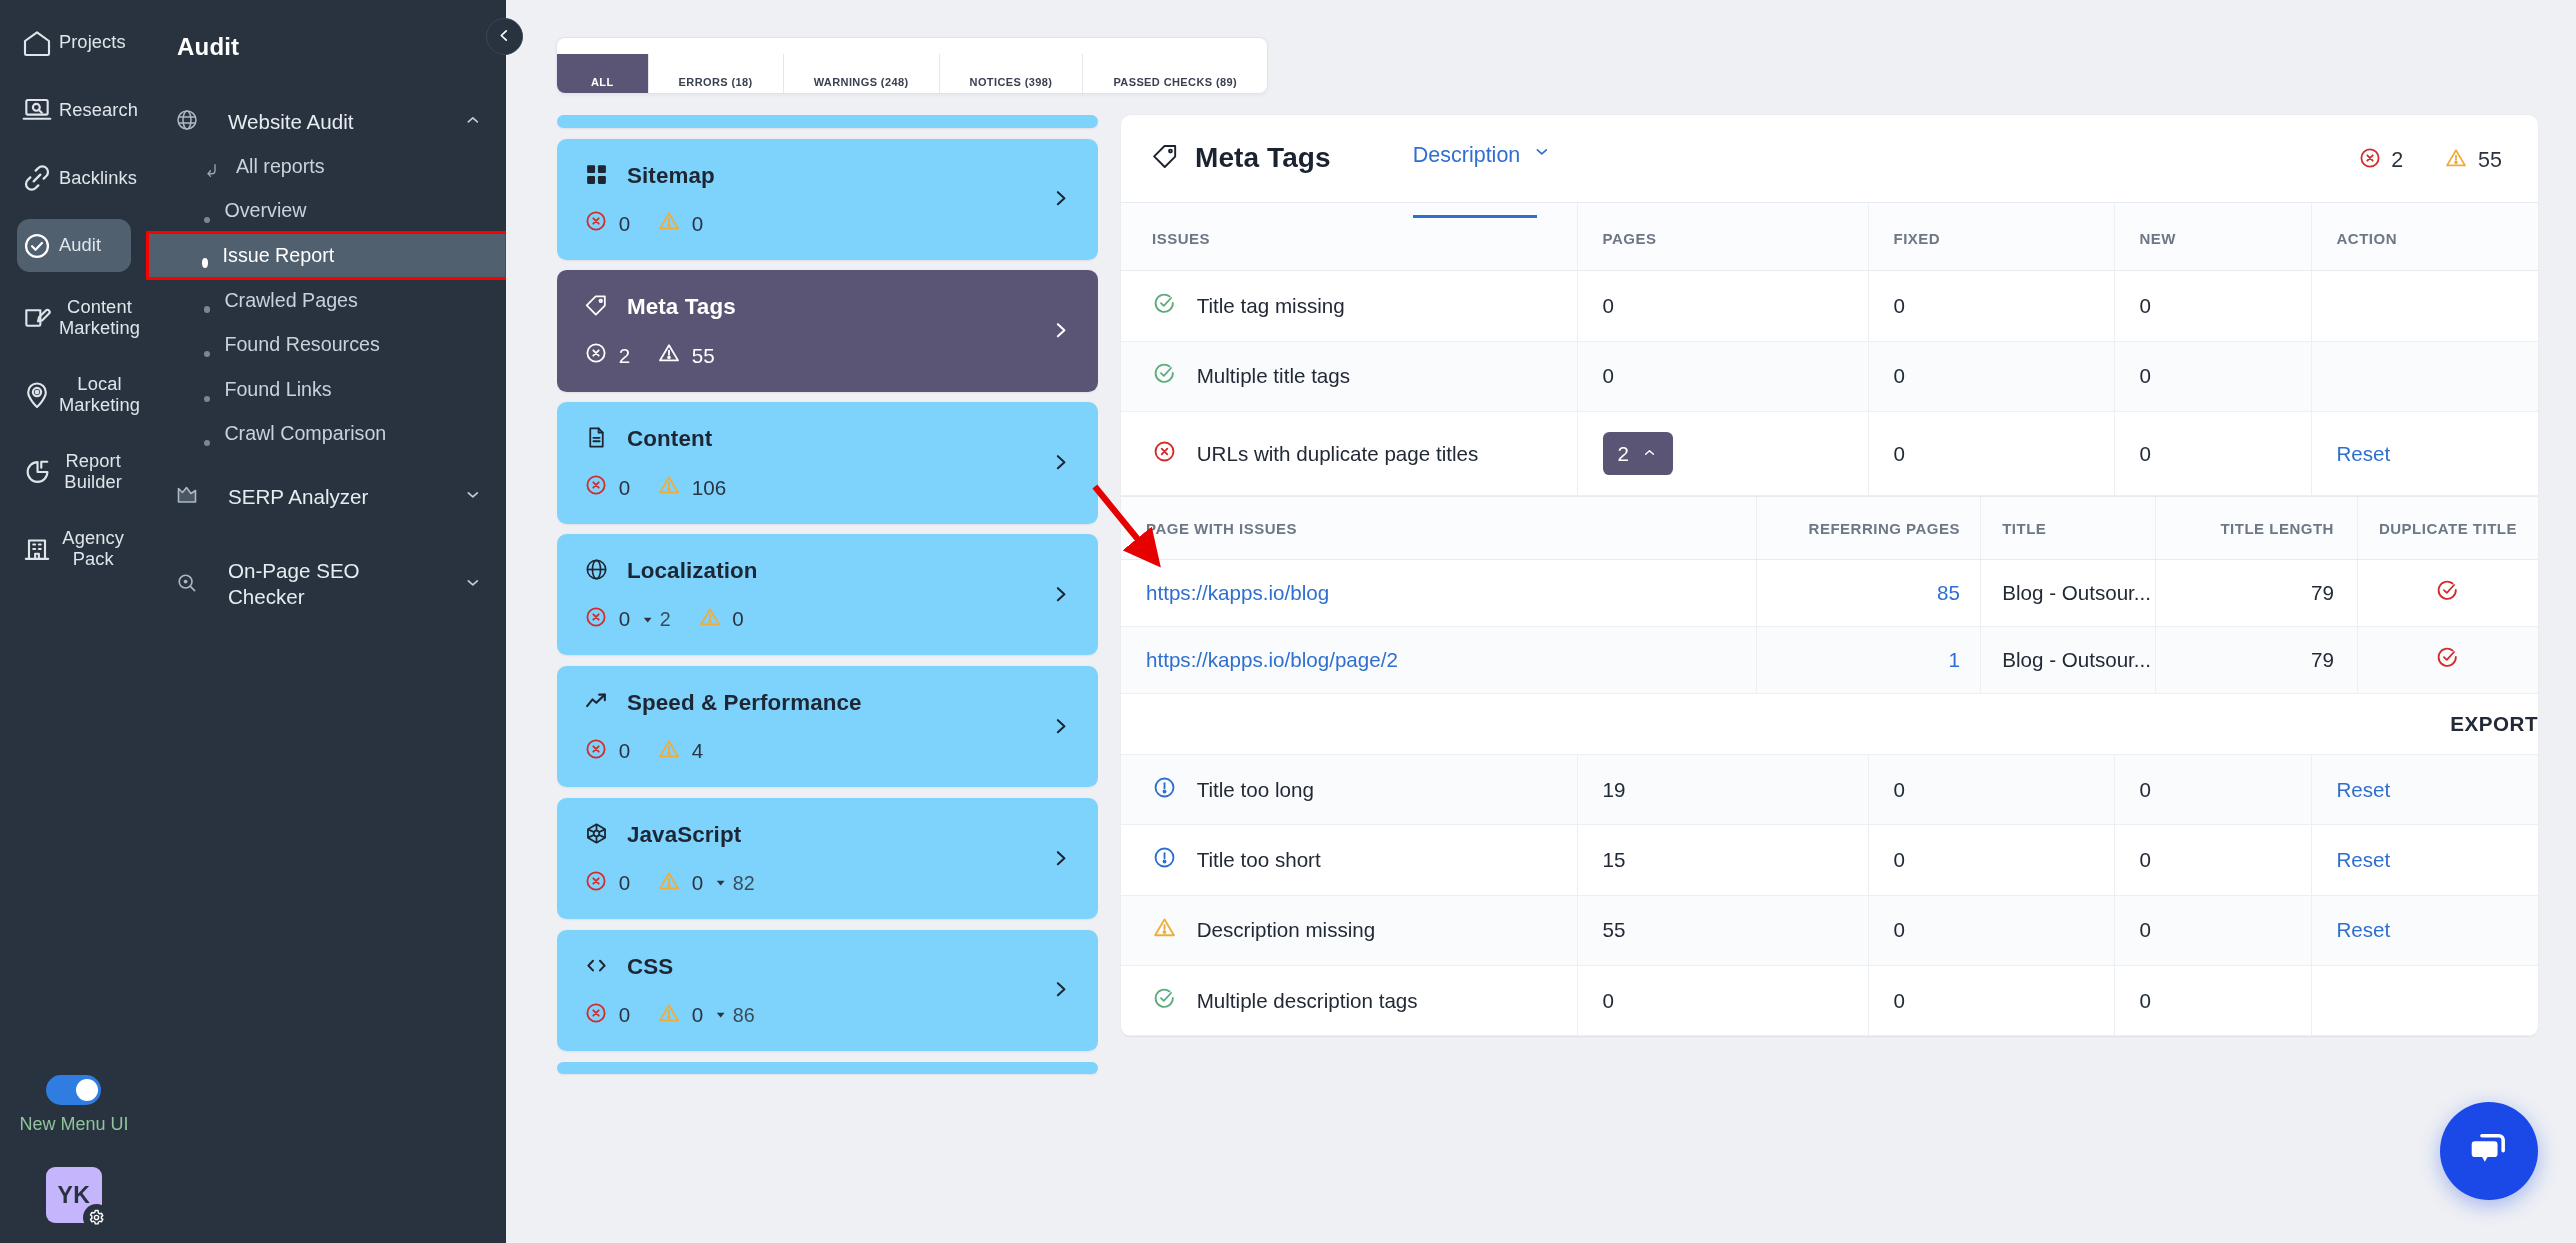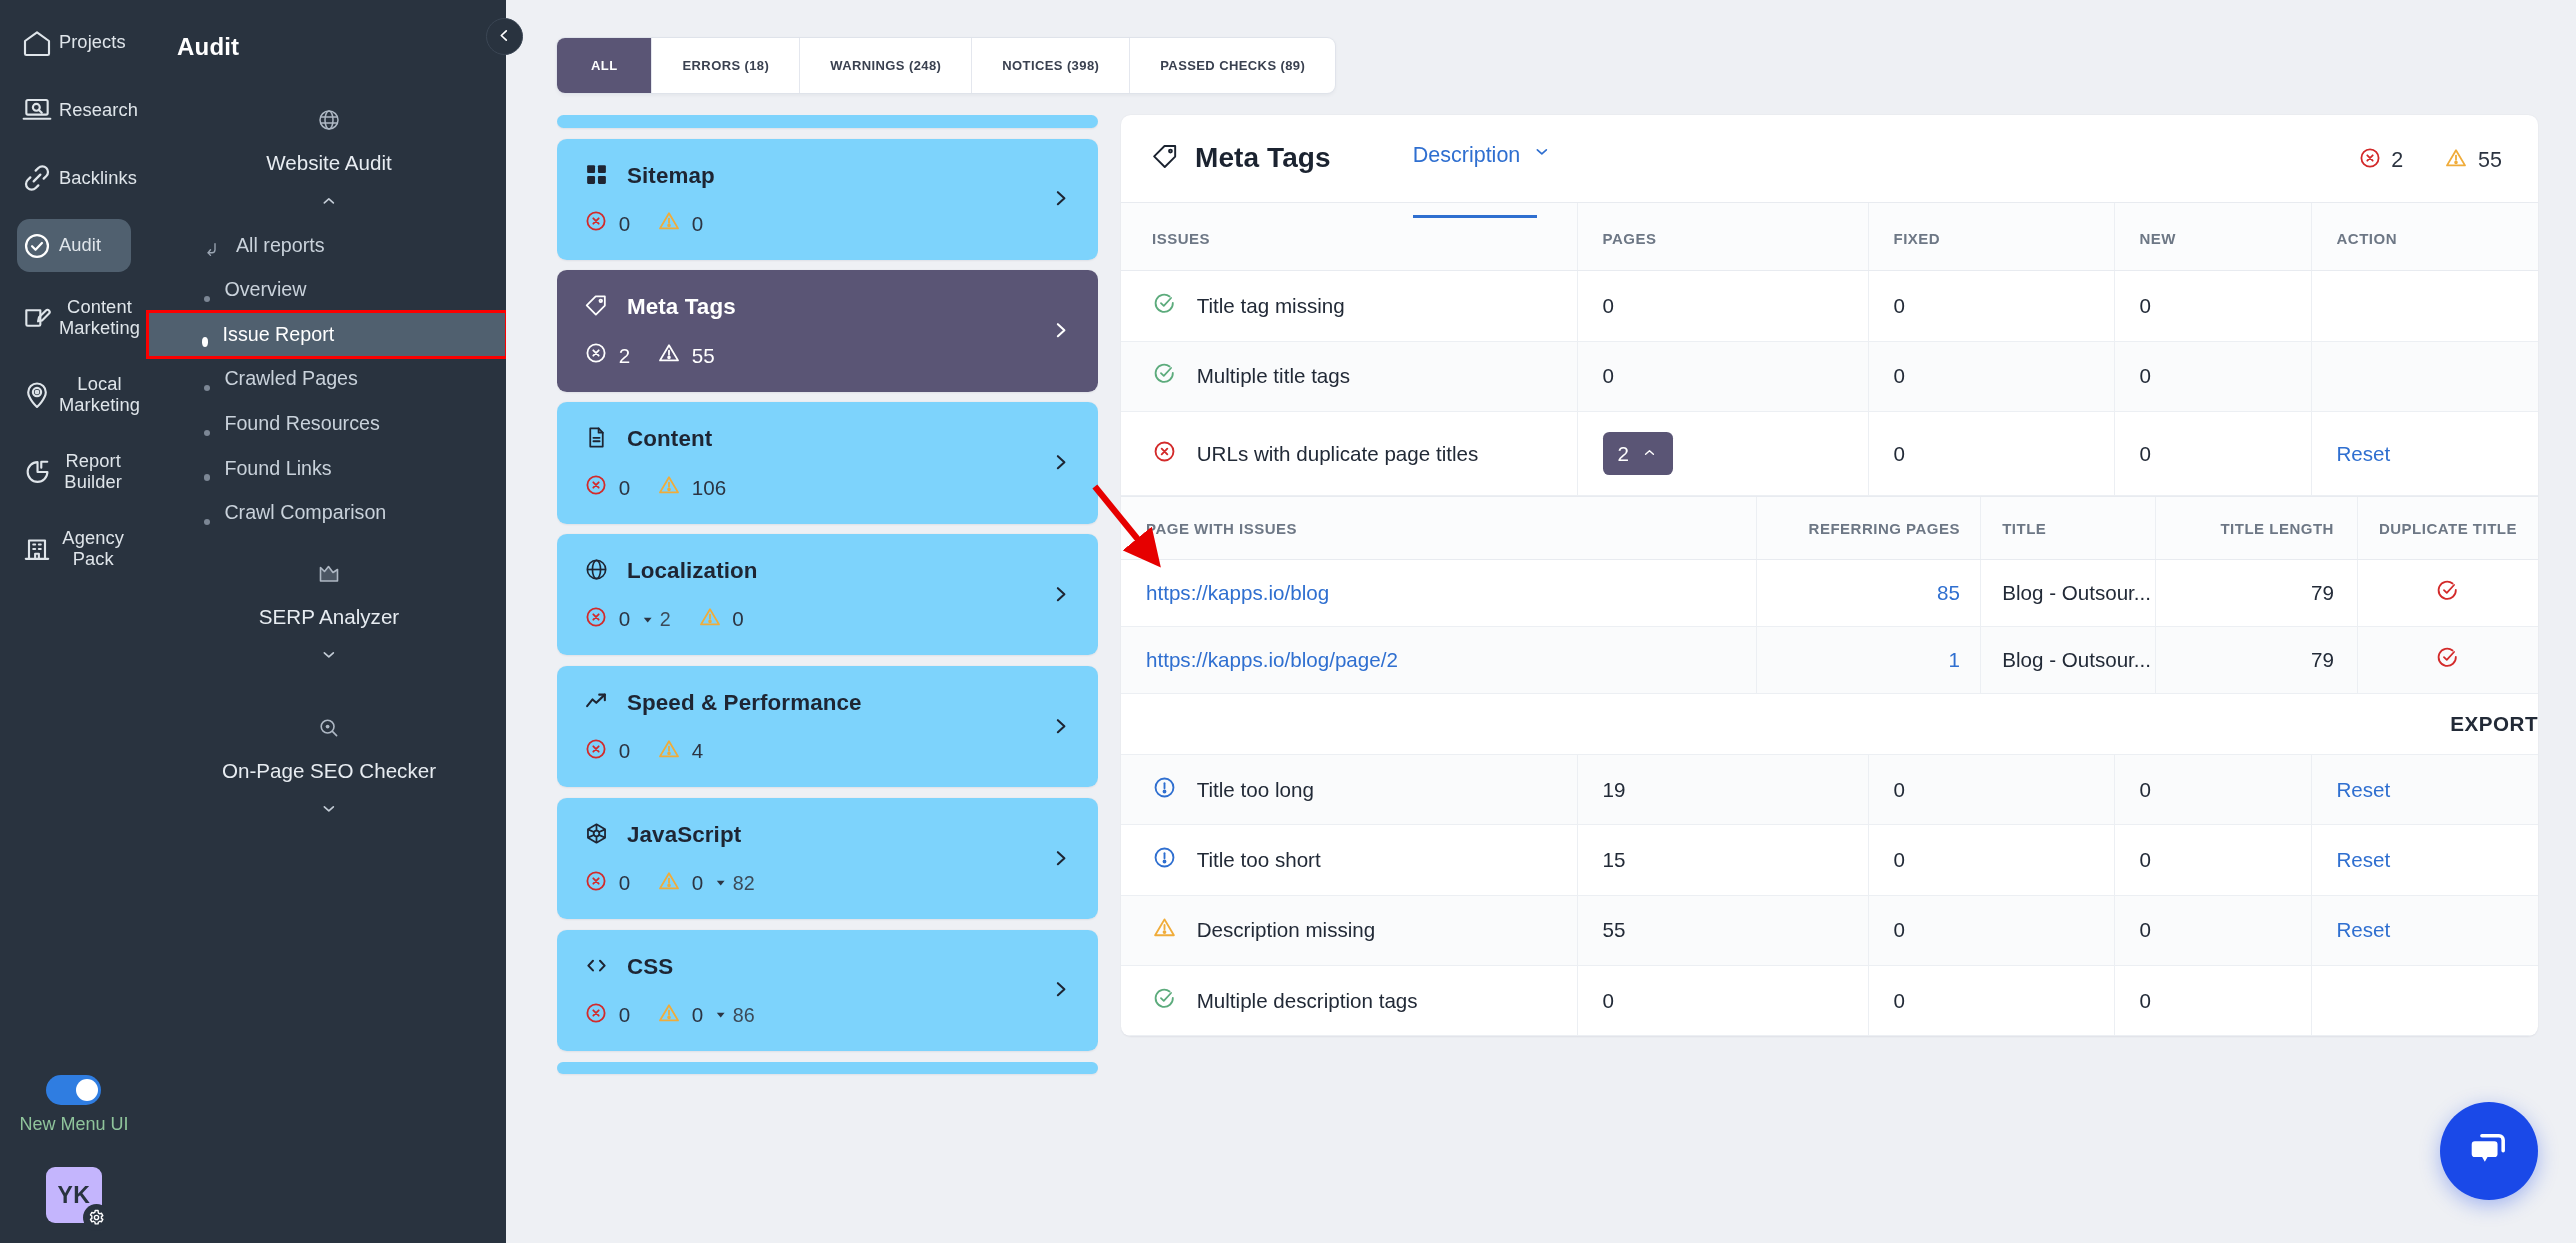--- a/index.html
+++ b/index.html
@@ -56,21 +56,21 @@
   .side-title {
     color:#fff; font-size:24px; font-weight:700; padding:22.4px 0 0 29px; letter-spacing:0.2px;
   }
   .collapse-btn {
     position:absolute; right:-17px; top:18px; width:37px; height:37px; border-radius:50%;
     background:#29333f; border:0.9px solid #3b4654; display:flex; align-items:center; justify-content:center;
     cursor:pointer; z-index:6;
   }
   .side-group { margin-top:38px; }
   .side-group-head {
-    display:flex; align-items:center; padding:9px 23px 9px 27px; cursor:pointer; gap:15px;flex-direction:column;
+    display:flex; align-items:center; padding:9px 23px 9px 27px; cursor:pointer; gap:29px;
   }
   .side-group-head .gtext { color:#e7ecf1; font-size:20.6px; flex:1 1 auto; line-height:26px; }
   .side-sub { padding:0; }
   .side-sub-item {
     display:flex; align-items:flex-end; gap:14.3px; padding:9.8px 0 9.8px 54px; cursor:pointer; position:relative;
   }
   .side-sub-item .dot {
     width:6.3px; height:6.3px; border-radius:50%; background:#7c8795; flex:0 0 6.3px; margin-left:1.8px;
   }
   .side-sub-item .stext { color:#c9d2db; font-size:19.7px; line-height:25px; }
@@ -86,22 +86,23 @@
   .main { flex:1 1 auto; position:relative; background:#eef0f4; overflow:hidden; }
 
   .tabbar-shell { padding:38px 0 0 51px; }
   .tabbar {
     display:inline-flex; background:#fff; border-radius:8px; overflow:hidden;
     box-shadow:0 0 0 0.9px #dfe3ea, 0 1.8px 4.5px rgba(20,30,50,.06);
     height:55px;
   }
   .tab {
     display:flex; align-items:center; justify-content:center; padding:0 30px; height:100%;
-    font-size:13px; font-weight:700; letter-spacing:0.4px; color:#3a4150; cursor:pointer;
+    font-size:11px; font-weight:700; letter-spacing:0.4px; color:#3a4150; cursor:pointer;
     border-left:0.9px solid #e4e7ee;
+    margin-top:16px;
   }
   .tab:first-child { border-left:none; }
   .tab.active { background:#5a5575; color:#fff; padding:0 34px; }
 
   .panes { display:flex; gap:23px; padding:22.4px 38px 0 51px; }
 
   
   .cats { width:541px; flex:0 0 541px; position:relative; }
   .cat-clip { height:1154px; overflow:hidden; }
   .cat-card {

